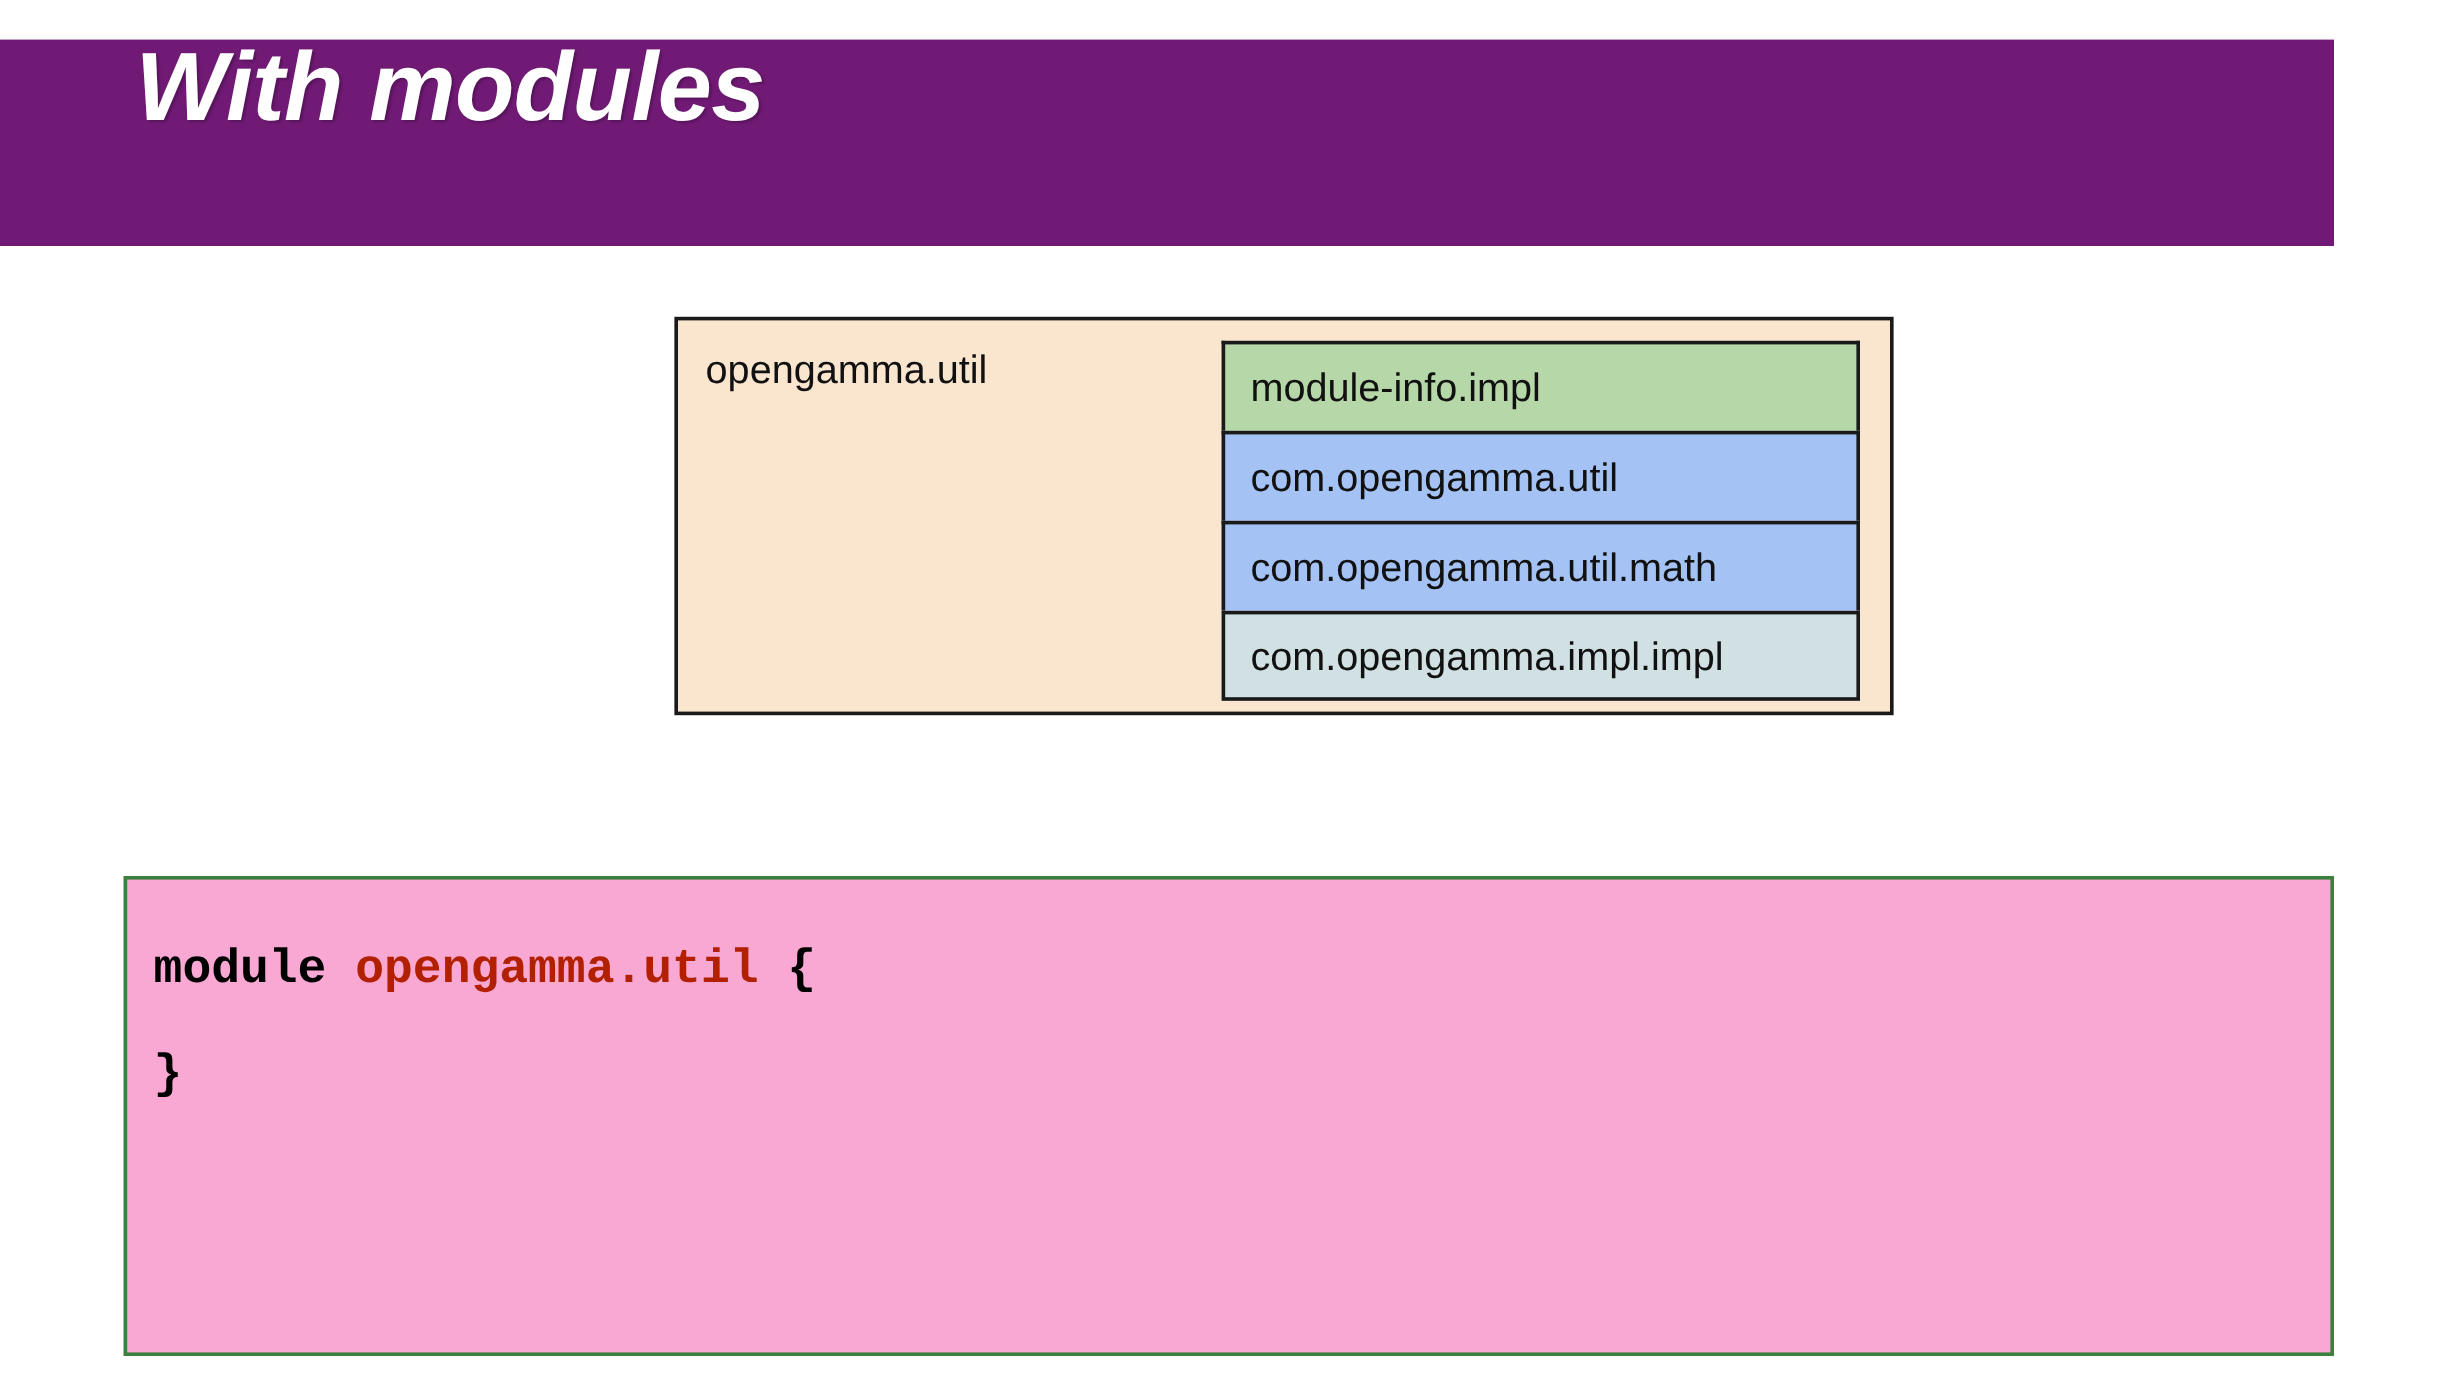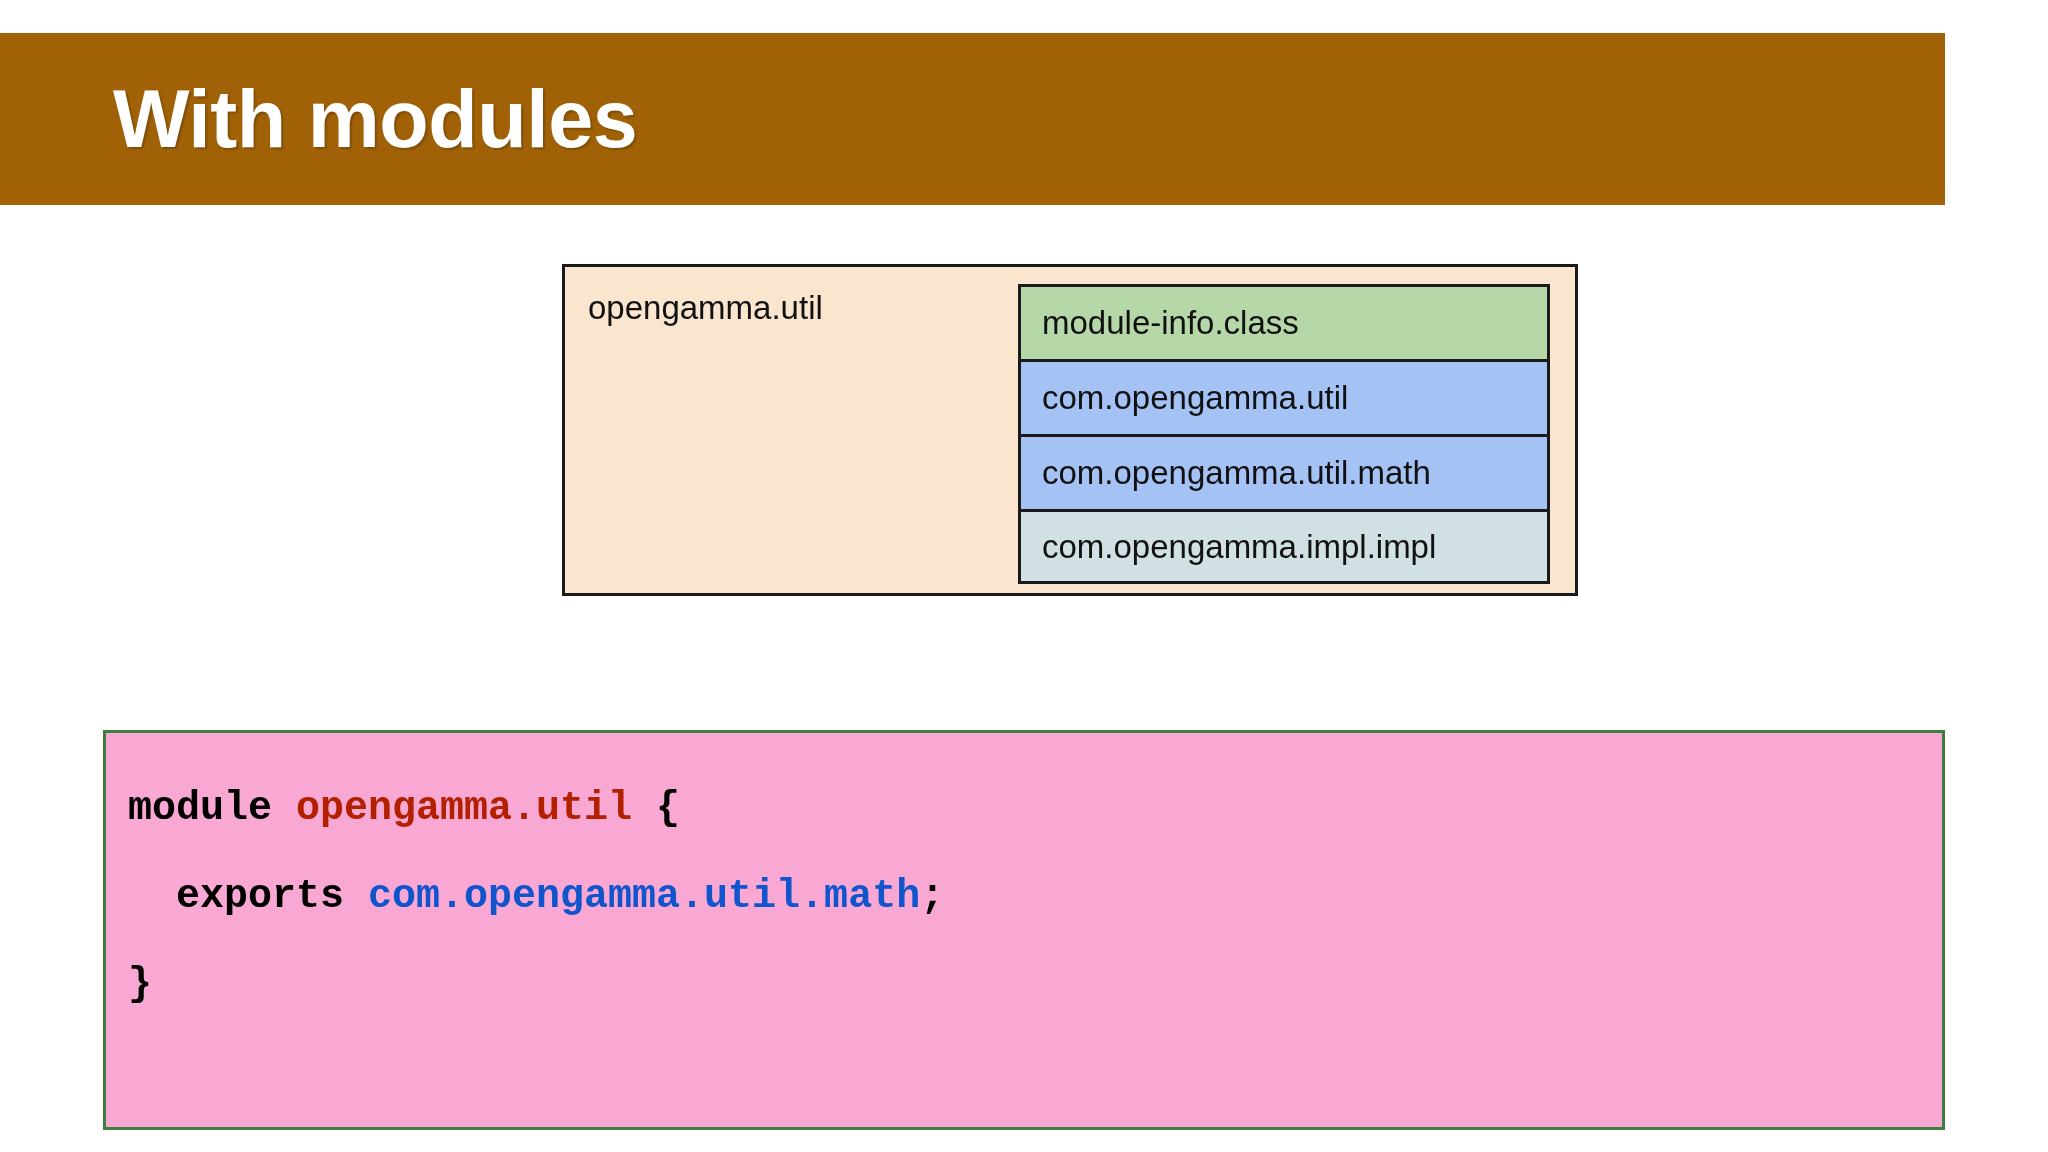--- a/index.html
+++ b/index.html
@@ -15,23 +15,23 @@
     font-family: "Liberation Sans", sans-serif;
   }
 
   
   #title-banner {
     position: absolute;
     left: 0;
     top: 33px;
     width: 1945px;
     height: 172px;
-    background: #a16207;
+    background: #701a75;
     display: flex;
-    align-items: center;
+    font-style: italic;
   }
   #title-text {
     color: #ffffff;
     font-size: 81px;
     font-weight: bold;
     letter-spacing: -0.5px;
     margin-left: 113px;
     font-family: "Liberation Sans", sans-serif;
     line-height: 1;
     text-shadow: 2px 2px 2px rgba(0,0,0,0.22);
@@ -108,31 +108,30 @@
 <body>
 
 <div id="title-banner">
   <div id="title-text">With modules</div>
 </div>
 
 <div id="module-diagram">
   <div id="module-name-label">opengamma.util</div>
   <div id="package-stack">
       <div class="package-box" style="background: rgb(182, 215, 168);">
-        <span>module-info.class</span>
+        <span>module-info.impl</span>
       </div>
       <div class="package-box" style="background: rgb(164, 194, 244);">
         <span>com.opengamma.util</span>
       </div>
       <div class="package-box" style="background: rgb(164, 194, 244);">
         <span>com.opengamma.util.math</span>
       </div>
       <div class="package-box" style="background: rgb(208, 224, 227);">
         <span>com.opengamma.impl.impl</span>
       </div>
     </div>
 </div>
 
 <div id="code-block">
     <div class="code-line"><span>module </span><span class="tok-module-name">opengamma.util</span><span> {</span></div>
-    <div class="code-line"><span>  exports </span><span class="tok-package">com.opengamma.util.math</span><span>;</span></div>
     <div class="code-line"><span>}</span></div>
   </div>
 
 </body></html>

